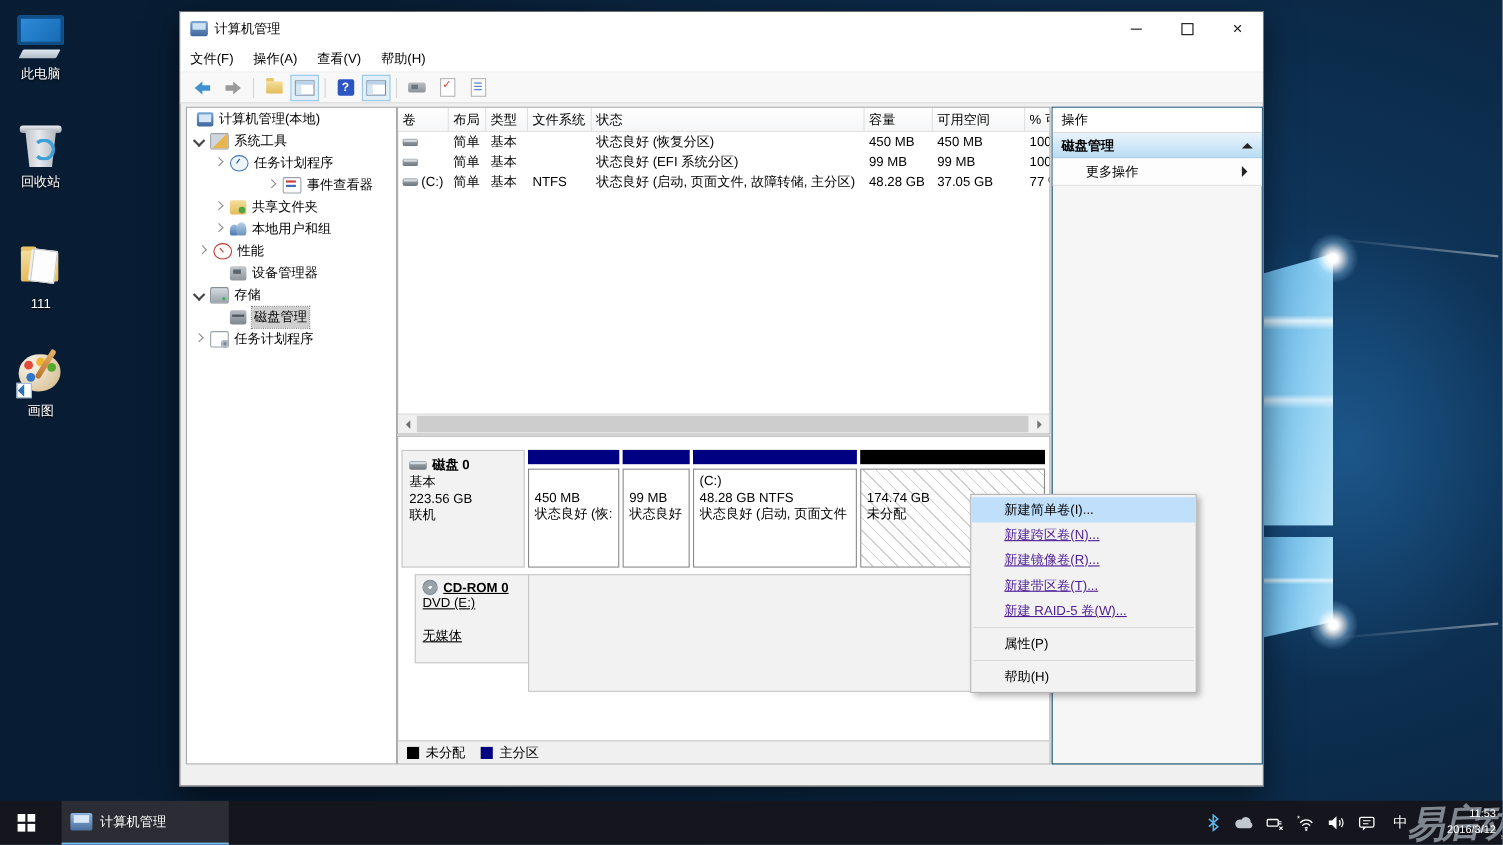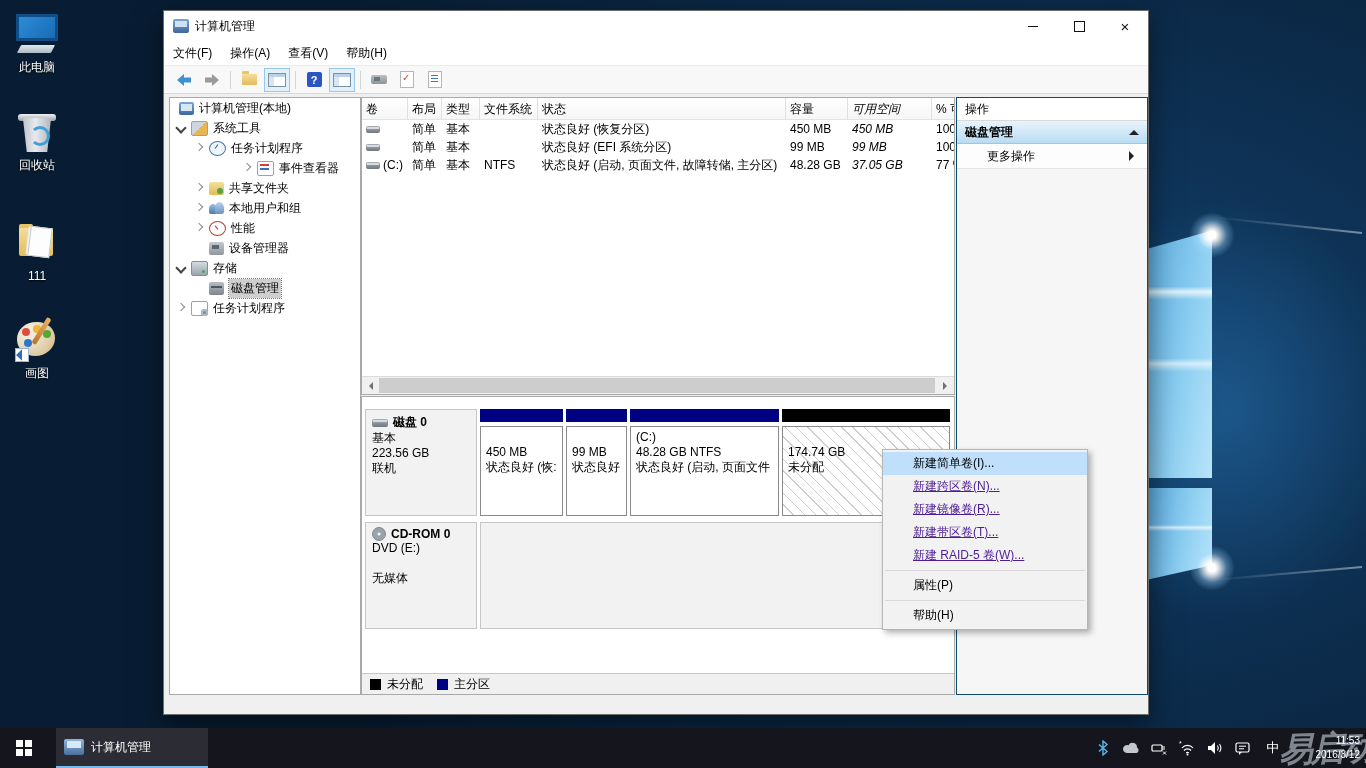--- a/index.html
+++ b/index.html
@@ -85,21 +85,21 @@
   .i-devmgr{background:linear-gradient(#c3c9cf,#8f979e);} .i-devmgr:after{content:"";position:absolute;left:3px;top:3px;width:7px;height:4px;background:#5d656d;}
   .i-storage{background:linear-gradient(#d3dae0,#9ba4ac);border:1px solid #848c94;} .i-storage:after{content:"";position:absolute;right:2px;bottom:2px;width:3px;height:3px;border-radius:50%;background:#3fae58;}
   .i-disk{background:linear-gradient(#b7bdc3,#7e868e);border-radius:2px;} .i-disk:after{content:"";position:absolute;left:2px;top:4px;right:2px;height:2px;background:#4e565e;}
   .i-svc{background:#fff;border:1px solid #9aa2aa;} .i-svc:after{content:"";position:absolute;right:-1px;bottom:-1px;width:7px;height:7px;border-radius:50%;background:#7b8894;box-shadow:inset 0 0 0 2px #aebbc6;}
   
   .vlist{position:absolute;left:197px;top:86px;width:592px;height:296px;background:#fff;border:1px solid #a9a9a9;overflow:hidden;}
   .vhead{display:flex;height:21px;border-bottom:1px solid #e3e3e3;background:linear-gradient(#ffffff,#f5f6f7);}
   .vhead .hc{border-right:1px solid #e0e0e0;padding:3px 4px 0 4px;color:#000;white-space:nowrap;overflow:hidden;flex:none;box-sizing:border-box;}
   .vrow{display:flex;height:18px;align-items:center;}
   .vc{flex:none;box-sizing:border-box;padding:0 4px;white-space:nowrap;overflow:hidden;display:flex;align-items:center;gap:3px;}
-  .w0{width:46px;} .w1{width:34px;} .w2{width:38px;} .w3{width:58px;} .w4{width:248px;} .w5{width:62px;} .w6{width:84px;font-style:italic;} .w7{width:60px;}
+  .w0{width:46px;} .w1{width:34px;} .w2{width:38px;} .w3{width:58px;} .w4{width:248px;} .w5{width:62px;} .w6{width:84px;} .w7{width:60px;}
   .row-disk-ico{width:14px;height:7px;border-radius:2px;background:linear-gradient(#aab0b6,#6f777f);flex:none;position:relative;}
   .row-disk-ico:after{content:"";position:absolute;left:1px;top:1px;right:1px;height:2px;background:#d7dce1;}
   .hscroll{position:absolute;left:0;right:0;bottom:0;height:17px;background:#f0f0f0;border-top:1px solid #dcdcdc;display:flex;align-items:center;}
   .sarrow{width:17px;height:17px;display:flex;align-items:center;justify-content:center;flex:none;}
   .sarrow:after{content:"";border:4px solid transparent;}
   .sarrow.left:after{border-right-color:#707070;margin-right:3px;}
   .sarrow.right:after{border-left-color:#707070;margin-left:3px;}
   .sthumb{height:15px;background:#cdcdcd;flex:1;margin-right:2px;}
   
   .graph{position:absolute;left:197px;top:385px;width:592px;bottom:19px;background:#fff;border:1px solid #a9a9a9;overflow:hidden;}
@@ -278,21 +278,21 @@
       <div class="trow" style="padding-left:24px;">
         <span class="exp closed"></span>
         <span class="ti i-share"></span>
         <span class="tl">共享文件夹</span>
       </div>
       <div class="trow" style="padding-left:24px;">
         <span class="exp closed"></span>
         <span class="ti i-users"></span>
         <span class="tl">本地用户和组</span>
       </div>
-      <div class="trow" style="padding-left:24px;">
+      <div class="trow" style="padding-left:9px;">
         <span class="exp closed"></span>
         <span class="ti i-perf"></span>
         <span class="tl">性能</span>
       </div>
       <div class="trow" style="padding-left:36px;">
         <span class="ti i-devmgr"></span>
         <span class="tl">设备管理器</span>
       </div>
       <div class="trow" style="padding-left:6px;">
         <span class="exp open"></span>
@@ -405,21 +405,21 @@
       </div>
       <div class="part" style="left:420px;width:168px;">
         <div class="pbar black"></div>
         <div class="pbody hatch">
           <div class="pline"></div>
           <div class="pline">174.74 GB</div>
           <div class="pline">未分配</div>
         </div>
       </div>
 
-      <div class="gcell" style="left:3px;top:125px;width:112px;height:107px;">
+      <div class="gcell" style="left:15px;top:125px;width:112px;height:81px;text-decoration:underline;">
         <div class="gtitle">
             <span class="cd-ico"></span>
             <span>CD-ROM 0</span>
           </div>
         <div class="pline">DVD (E:)</div>
         <div class="pline"></div>
         <div class="pline">无媒体</div>
       </div>
       <div class="gcell" style="left:118px;top:125px;width:470px;height:107px;"></div>
 

